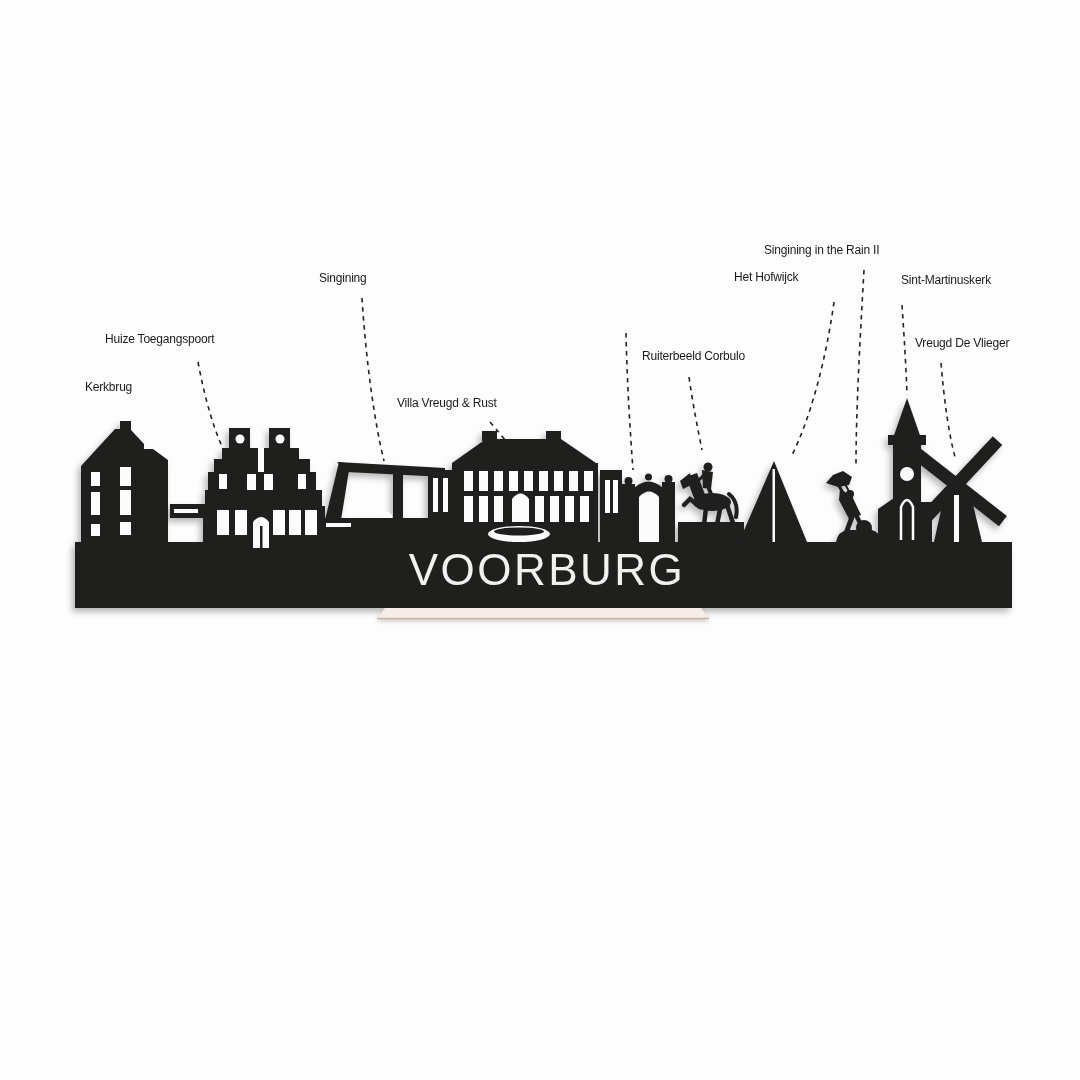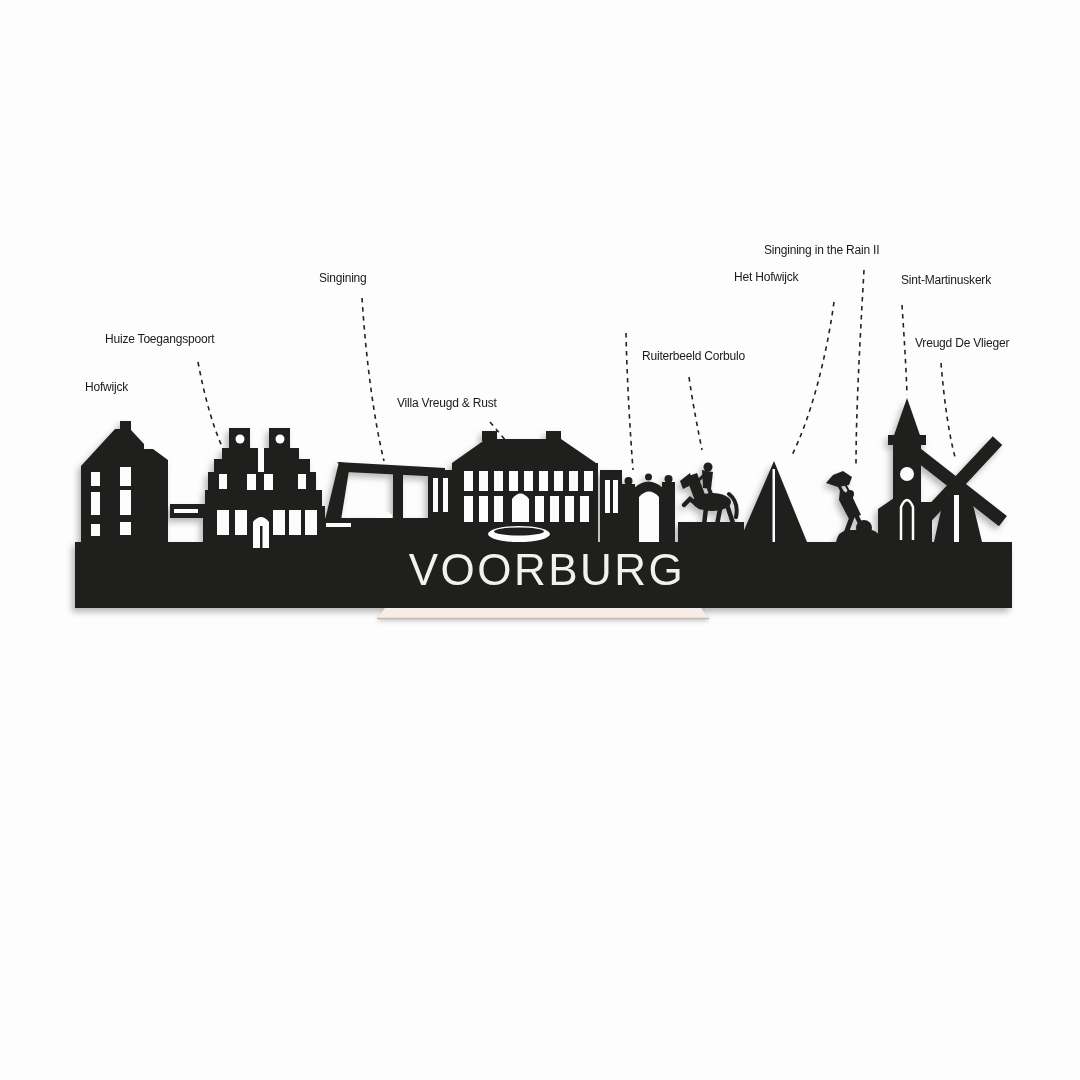--- a/index.html
+++ b/index.html
@@ -217,21 +217,21 @@
   </g>
 
   <text class="cityname" x="547" y="585" font-size="44" text-anchor="middle" fill="#f3f1ef">VOORBURG</text>
 
   <g class="stand">
     <path d="M385,608 L701,608 L709,619 L377,619 Z" fill="#f6ede9"></path>
     <path d="M377,618.5 L709,618.5" stroke="#c9b7a7" stroke-width="1.6" fill="none"></path>
   </g>
 </svg>
 
-<div class="lm-label" id="label-hofwijck">Hofwijck</div>
+<div class="lm-label" id="label-hofwijck">Kerkbrug</div>
 <div class="lm-label" id="label-huize">Huize Toegangspoort</div>
 <div class="lm-label" id="label-kerkbrug">Singining</div>
 <div class="lm-label" id="label-villa">Villa Vreugd &amp; Rust</div>
 <div class="lm-label" id="label-ruiterbeeld">Ruiterbeeld Corbulo</div>
 <div class="lm-label" id="label-zeilschip">Het Hofwijck</div>
 <div class="lm-label" id="label-singining">Singining in the Rain II</div>
 <div class="lm-label" id="label-sintmartinus">Sint-Martinuskerk</div>
 <div class="lm-label" id="label-molen">Vreugd De Vlieger</div>
 
 </div>

